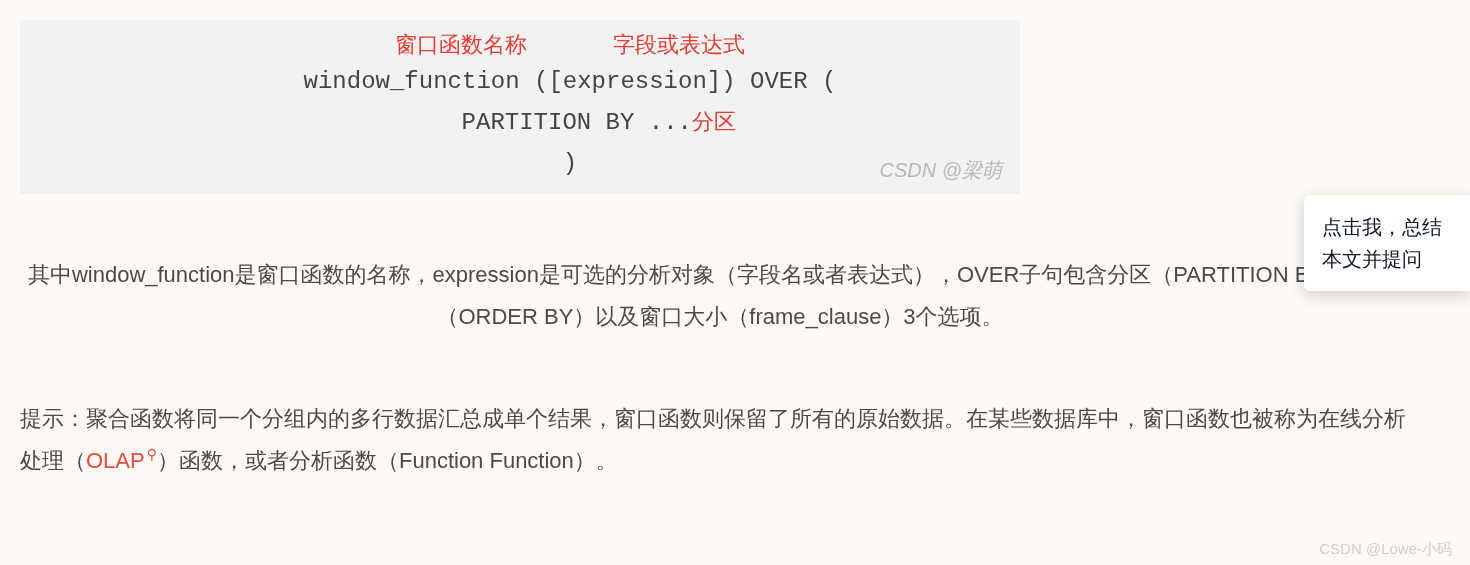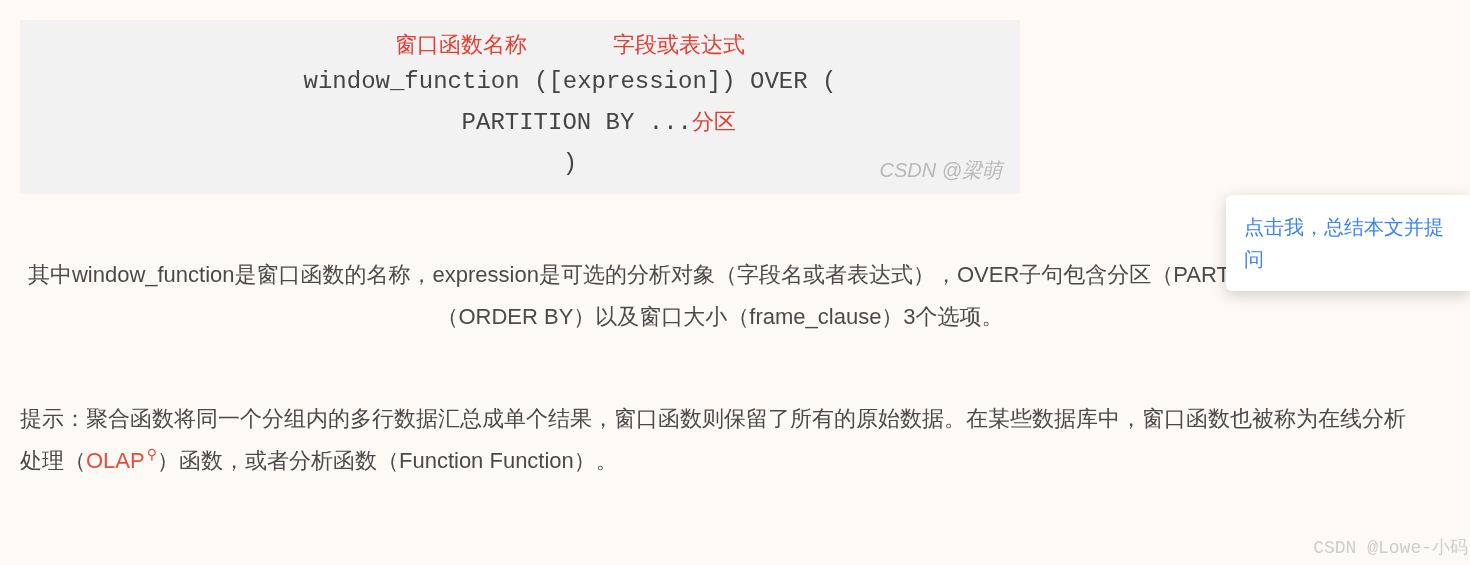--- a/index.html
+++ b/index.html
@@ -85,31 +85,31 @@
     }
     .floating-tip {
       position: absolute;
       right: 0;
       top: 195px;
       background: #fff;
       box-shadow: 0 4px 16px rgba(0,0,0,0.18);
       border-radius: 6px 0 0 6px;
       padding: 16px 20px 16px 18px;
       font-size: 20px;
-      color: #3b82f6;
-      width: 244px;
+      color: #0f172a;
+      width: 166px;
       line-height: 1.6;
     }
     .bottom-watermark {
       position: absolute;
-      right: 2px;
+      right: 18px;
       bottom: 6px;
       color: rgba(120,120,120,0.35);
-      font-size: 18px;
-      font-family: Liberation Mono, monospace;
+      font-size: 15px;
+      font-family: Liberation Sans, sans-serif;
     }
   </style>
 </head>
 <body>
 
 <div class="code-block">
   <div class="annotation-row">
     <span class="ann1">窗口函数名称</span>
     <span class="ann2">字段或表达式</span>
   </div>

